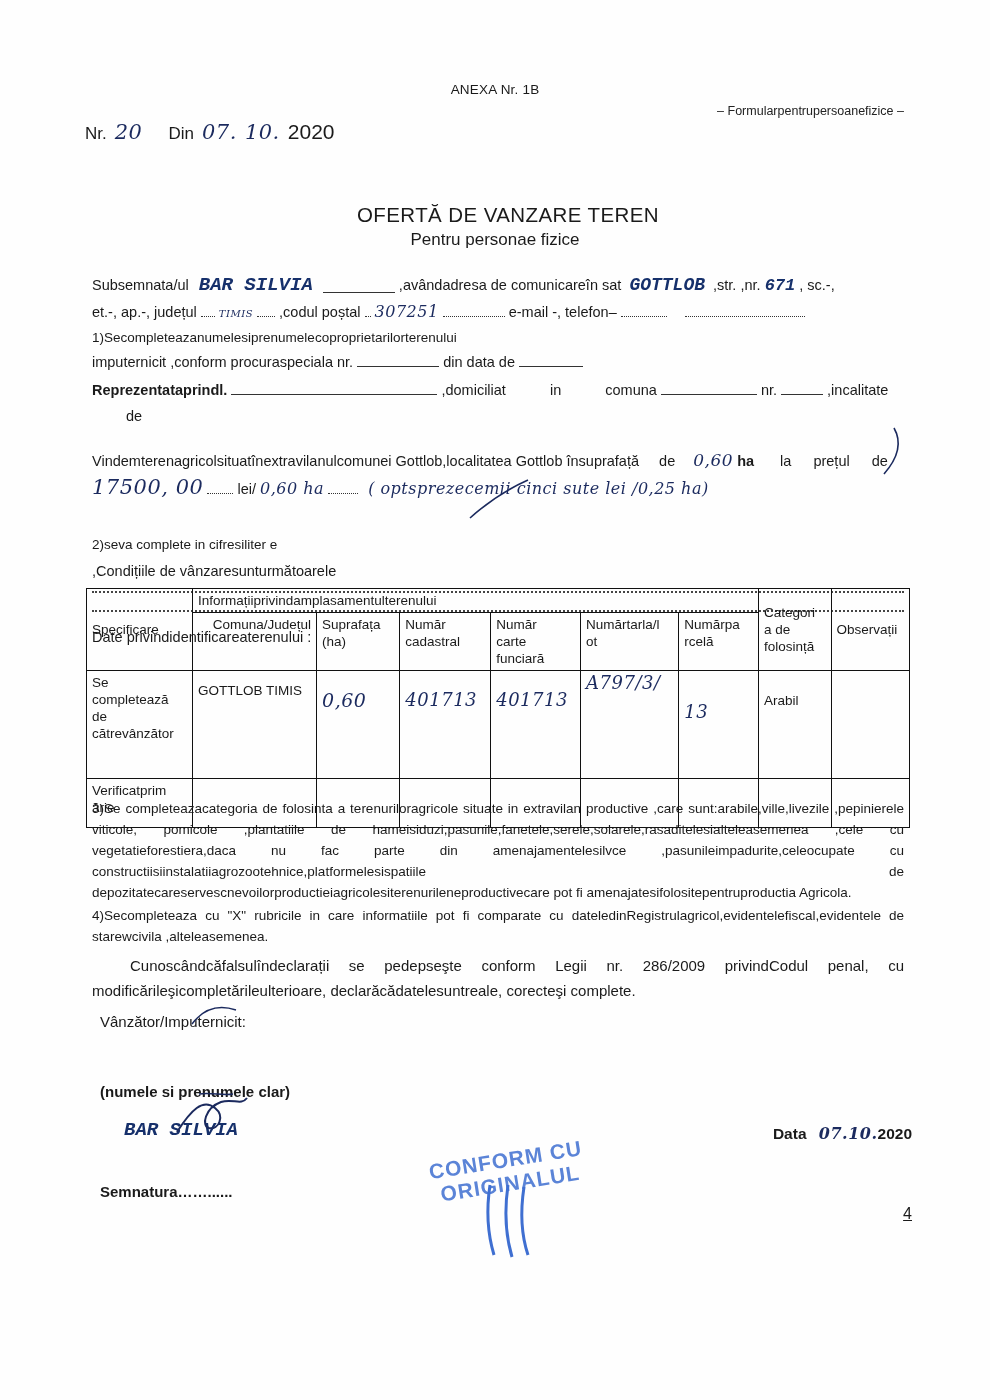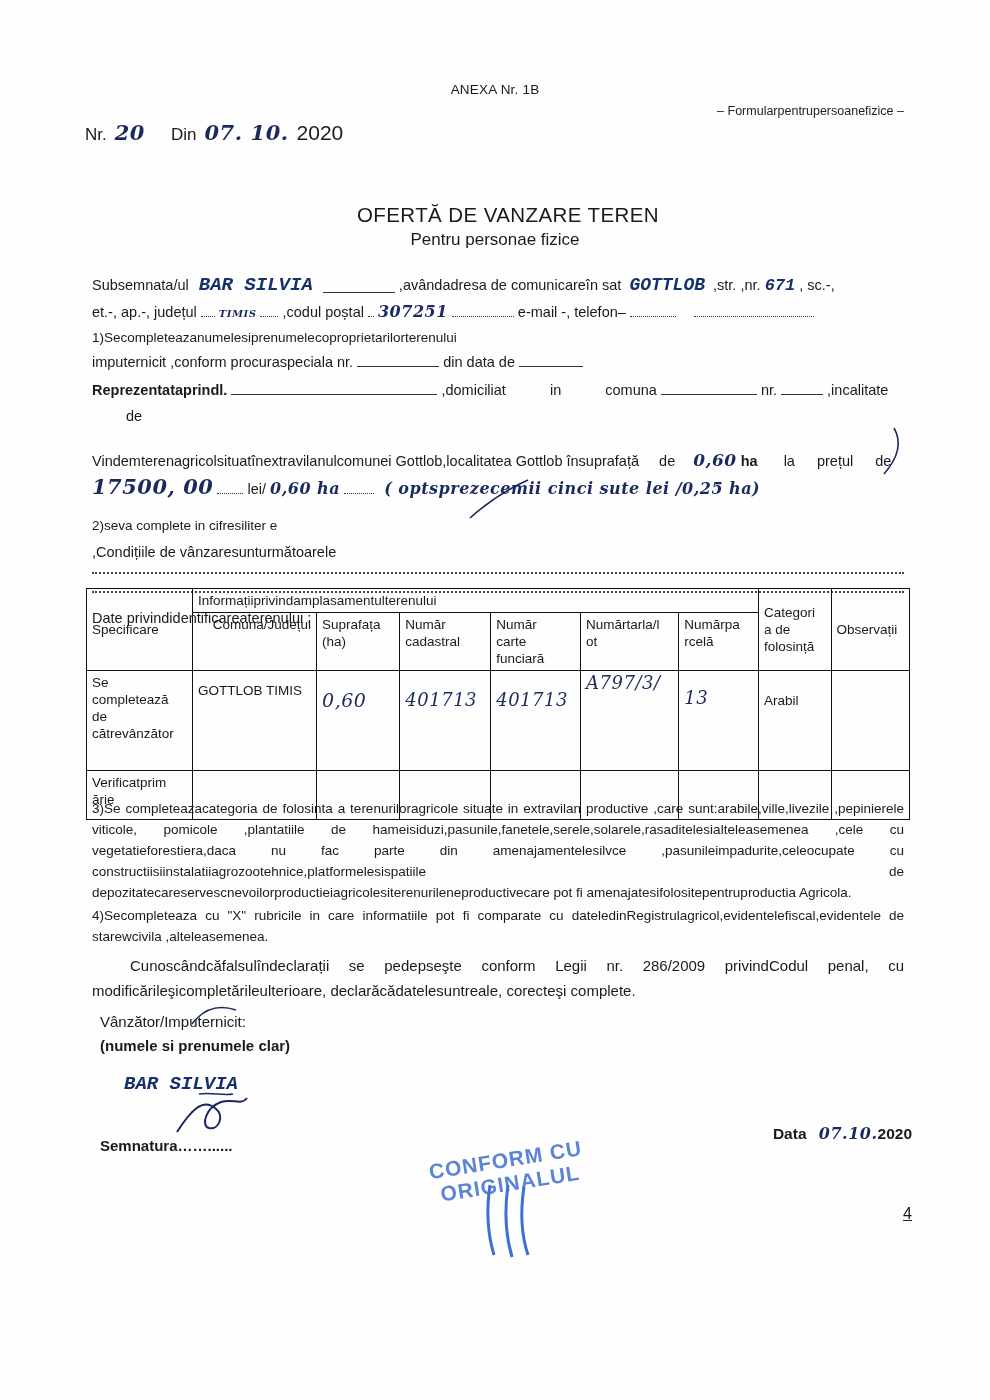--- a/index.html
+++ b/index.html
@@ -17,21 +17,20 @@
     height: 1400px;
     overflow: hidden;
     background: #fefefe;
     box-sizing: border-box;
   }
   .hand {
     font-family: "DejaVu Serif", serif;
     font-style: italic;
     color: #1b2a5e;
     letter-spacing: 0.5px;
-    font-weight: bold;
   }
   .hand-b {
     font-family: Liberation Mono, monospace;
     font-style: italic;
     color: #16306b;
     font-weight: bold;
   }
 
   
   .anexa {
@@ -147,21 +146,21 @@
   .notes .big { font-size: 15px; line-height: 25px; }
 
   
   .sig {
     position: absolute;
     left: 100px;
     top: 1010px;
     font-size: 15px;
     line-height: 24px;
   }
-  .sig .b { font-weight: bold; }
+  .sig .b { font-weight: bold; margin-top: 46px; }
   .data {
     position: absolute;
     right: 78px;
     top: 1124px;
     font-size: 15.5px;
     font-weight: bold;
   }
   .pagenum {
     position: absolute;
     right: 78px;
@@ -270,21 +269,21 @@
 
     <div class="row" style="white-space:nowrap;">
       <span class="hand" style="font-size:21px;">17500, 00</span>
       <span class="dotline" style="width:26px;"></span>
       <span>lei/</span>
       <span class="hand" style="font-size:16px;">0,60 ha</span>
       <span class="dotline" style="width:30px;"></span>
       <span class="hand" style="font-size:16px; margin-left:6px;">( optsprezecemii cinci sute lei /0,25 ha)</span>
     </div>
 
-    <div class="row smalllead" style="margin-top:11px;">2)seva complete in cifresiliter e</div>
+    <div class="row smalllead" style="margin-top:30px;">2)seva complete in cifresiliter e</div>
     <div class="row" style="font-size:14.5px;">,Condițiile de vânzaresunturmătoarele</div>
 
     <div class="row" style="margin-top:6px;">
       <span class="dots-full" style="display:block;"></span>
     </div>
     <div class="row" style="margin-top:16px;">
       <span class="dots-full" style="display:block;"></span>
     </div>
 
     <div class="row" style="margin-top:12px;">Date privindidentificareaterenului :</div>
@@ -327,21 +326,21 @@
       <td style="width:100px;" class="hcell">Numărtarla/l ot</td>
       <td style="width:82px;" class="hcell">Numărpa rcelă</td>
     </tr>
     <tr class="rowtall">
       <td class="hcell">Se completează de cătrevânzător</td>
       <td class="tbold" style="padding-top:12px;">GOTTLOB TIMIS</td>
       <td class="hand cell-c" style="font-size:19px; padding-top:18px;">0,60</td>
       <td class="hand cell-c" style="font-size:18px; padding-top:18px;">401713</td>
       <td class="hand cell-c" style="font-size:18px; padding-top:18px;">401713</td>
       <td class="hand cell-c" style="font-size:18px; padding-top:1px;">A797/3/</td>
-      <td class="hand cell-c" style="font-size:18px; padding-top:16px;">13</td>
+      <td class="hand cell-c" style="font-size:18px; padding-top:30px;">13</td>
       <td class="tbold" style="padding-top:22px;">Arabil</td>
       <td></td>
     </tr>
     <tr class="rowtall2">
       <td class="hcell">Verificatprim ărie</td>
       <td></td>
       <td></td>
       <td></td>
       <td></td>
       <td></td>

